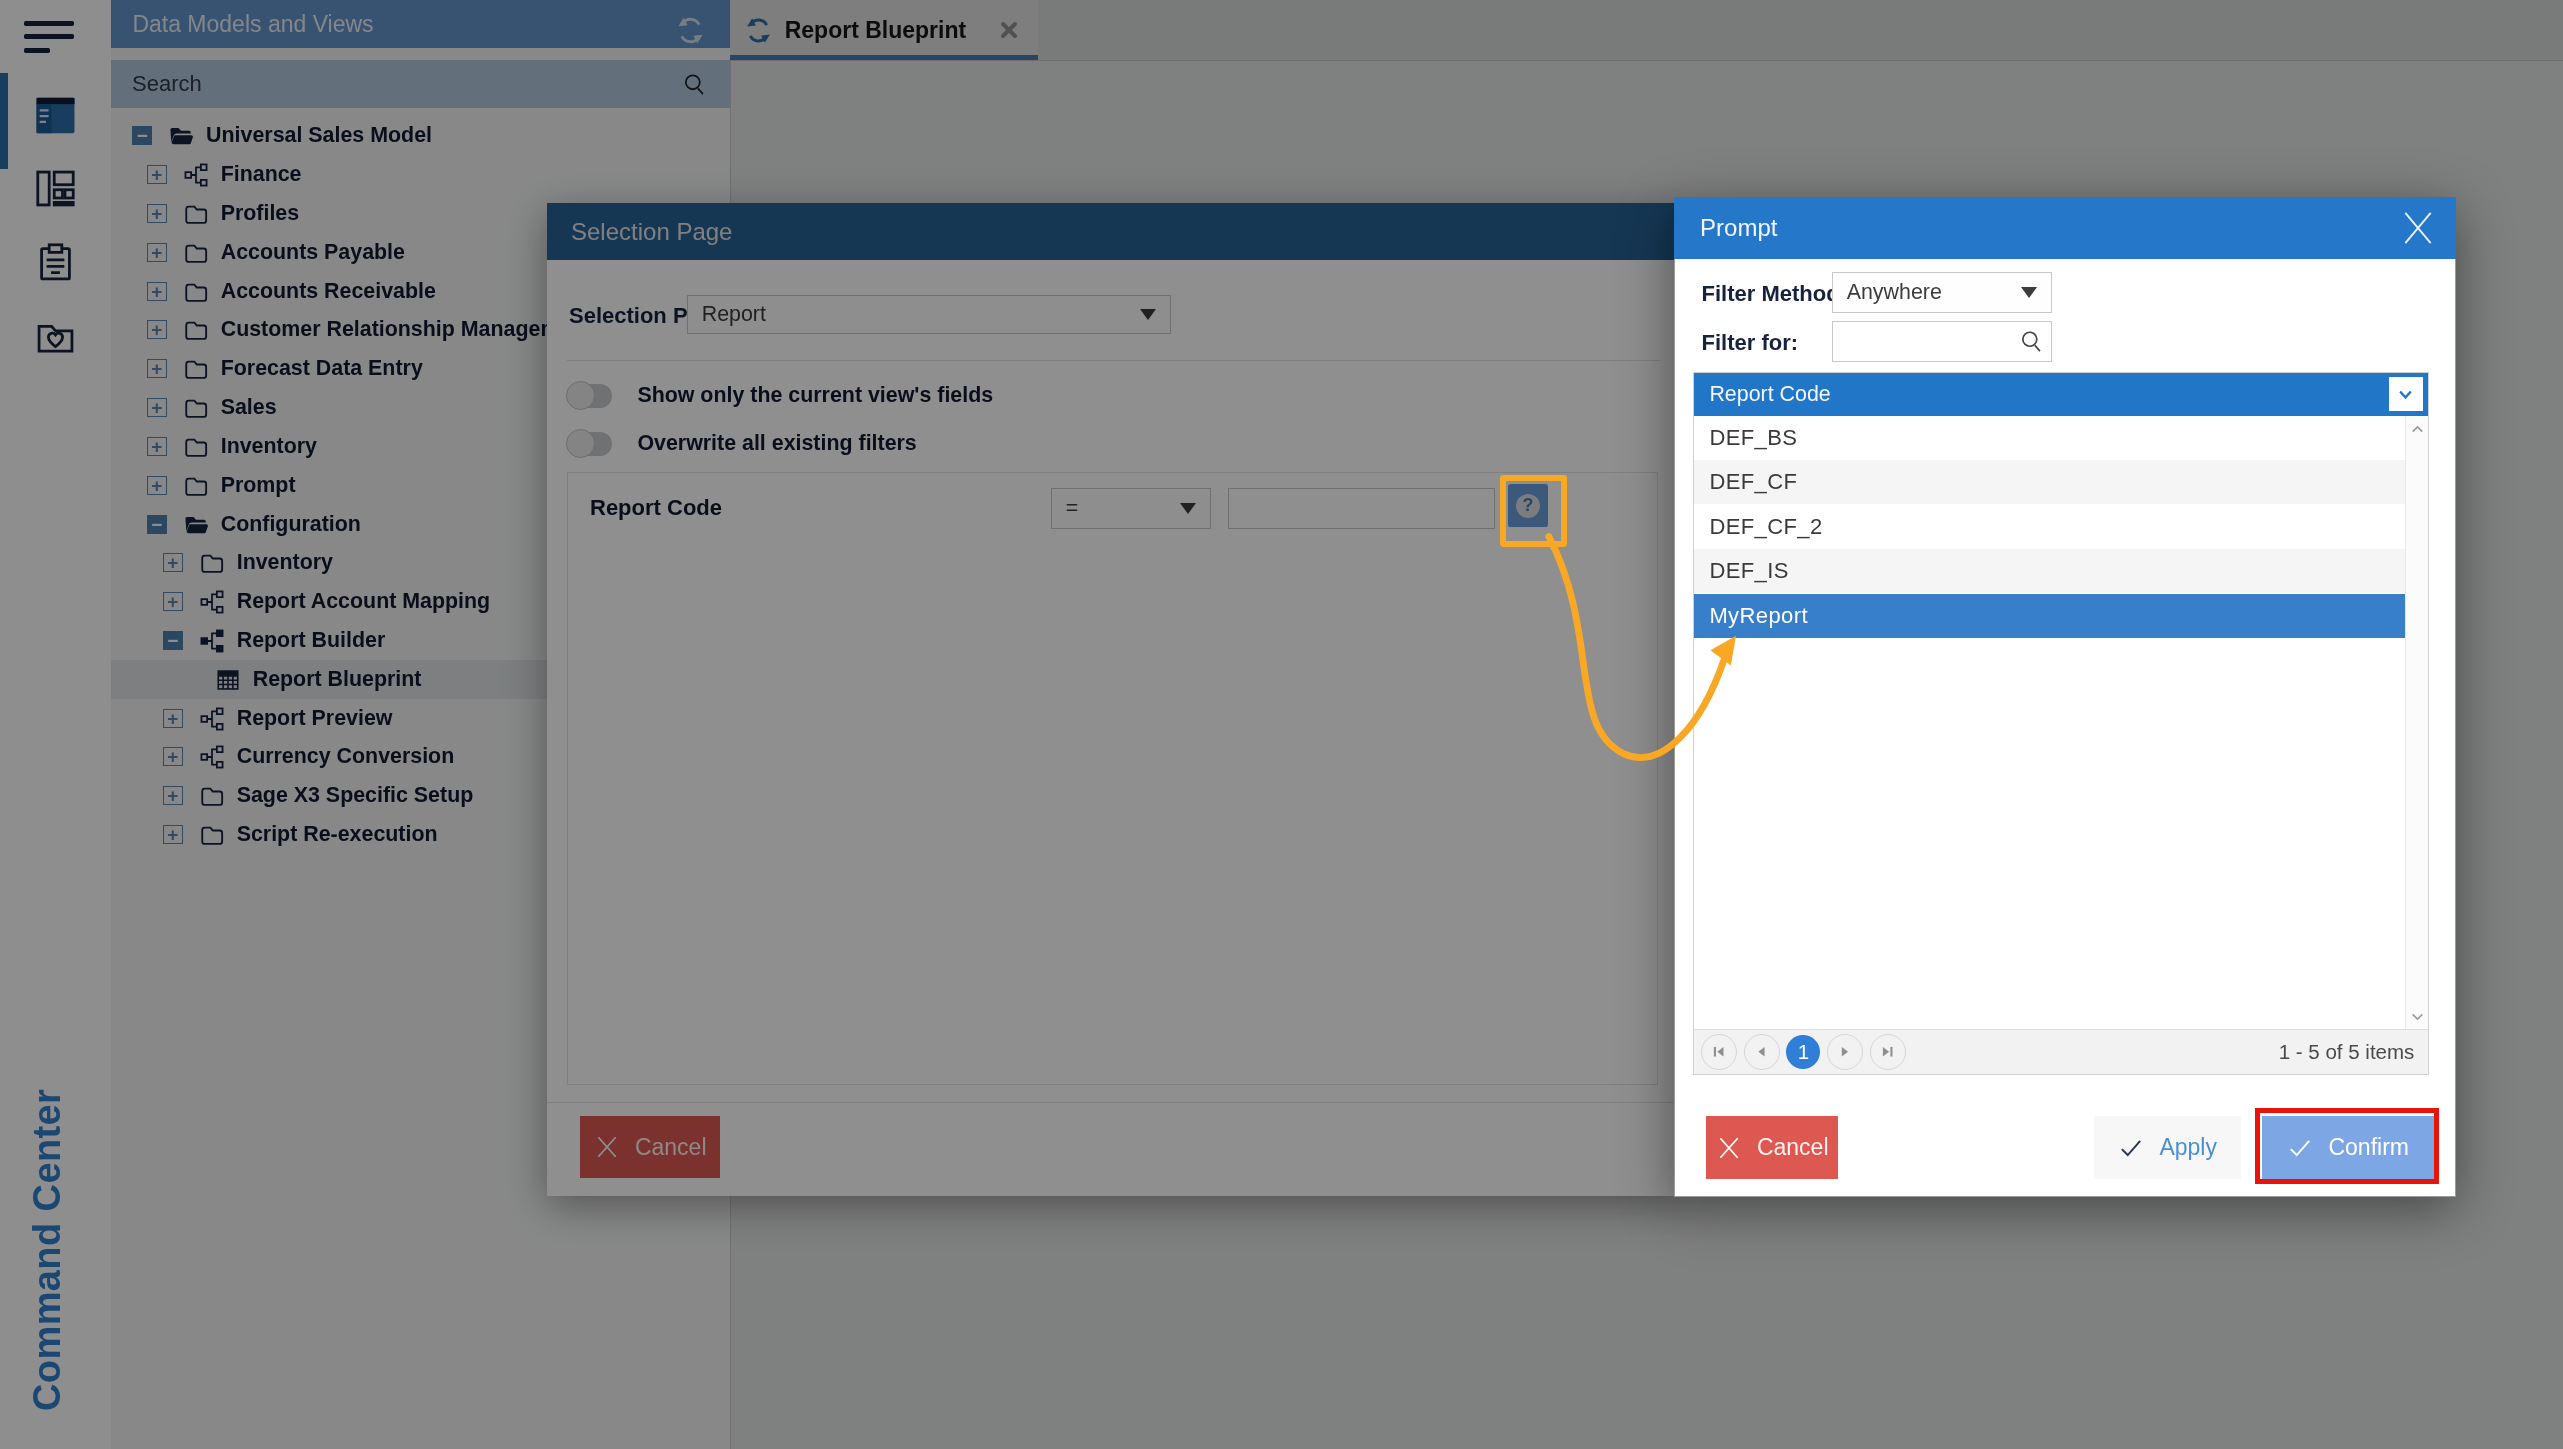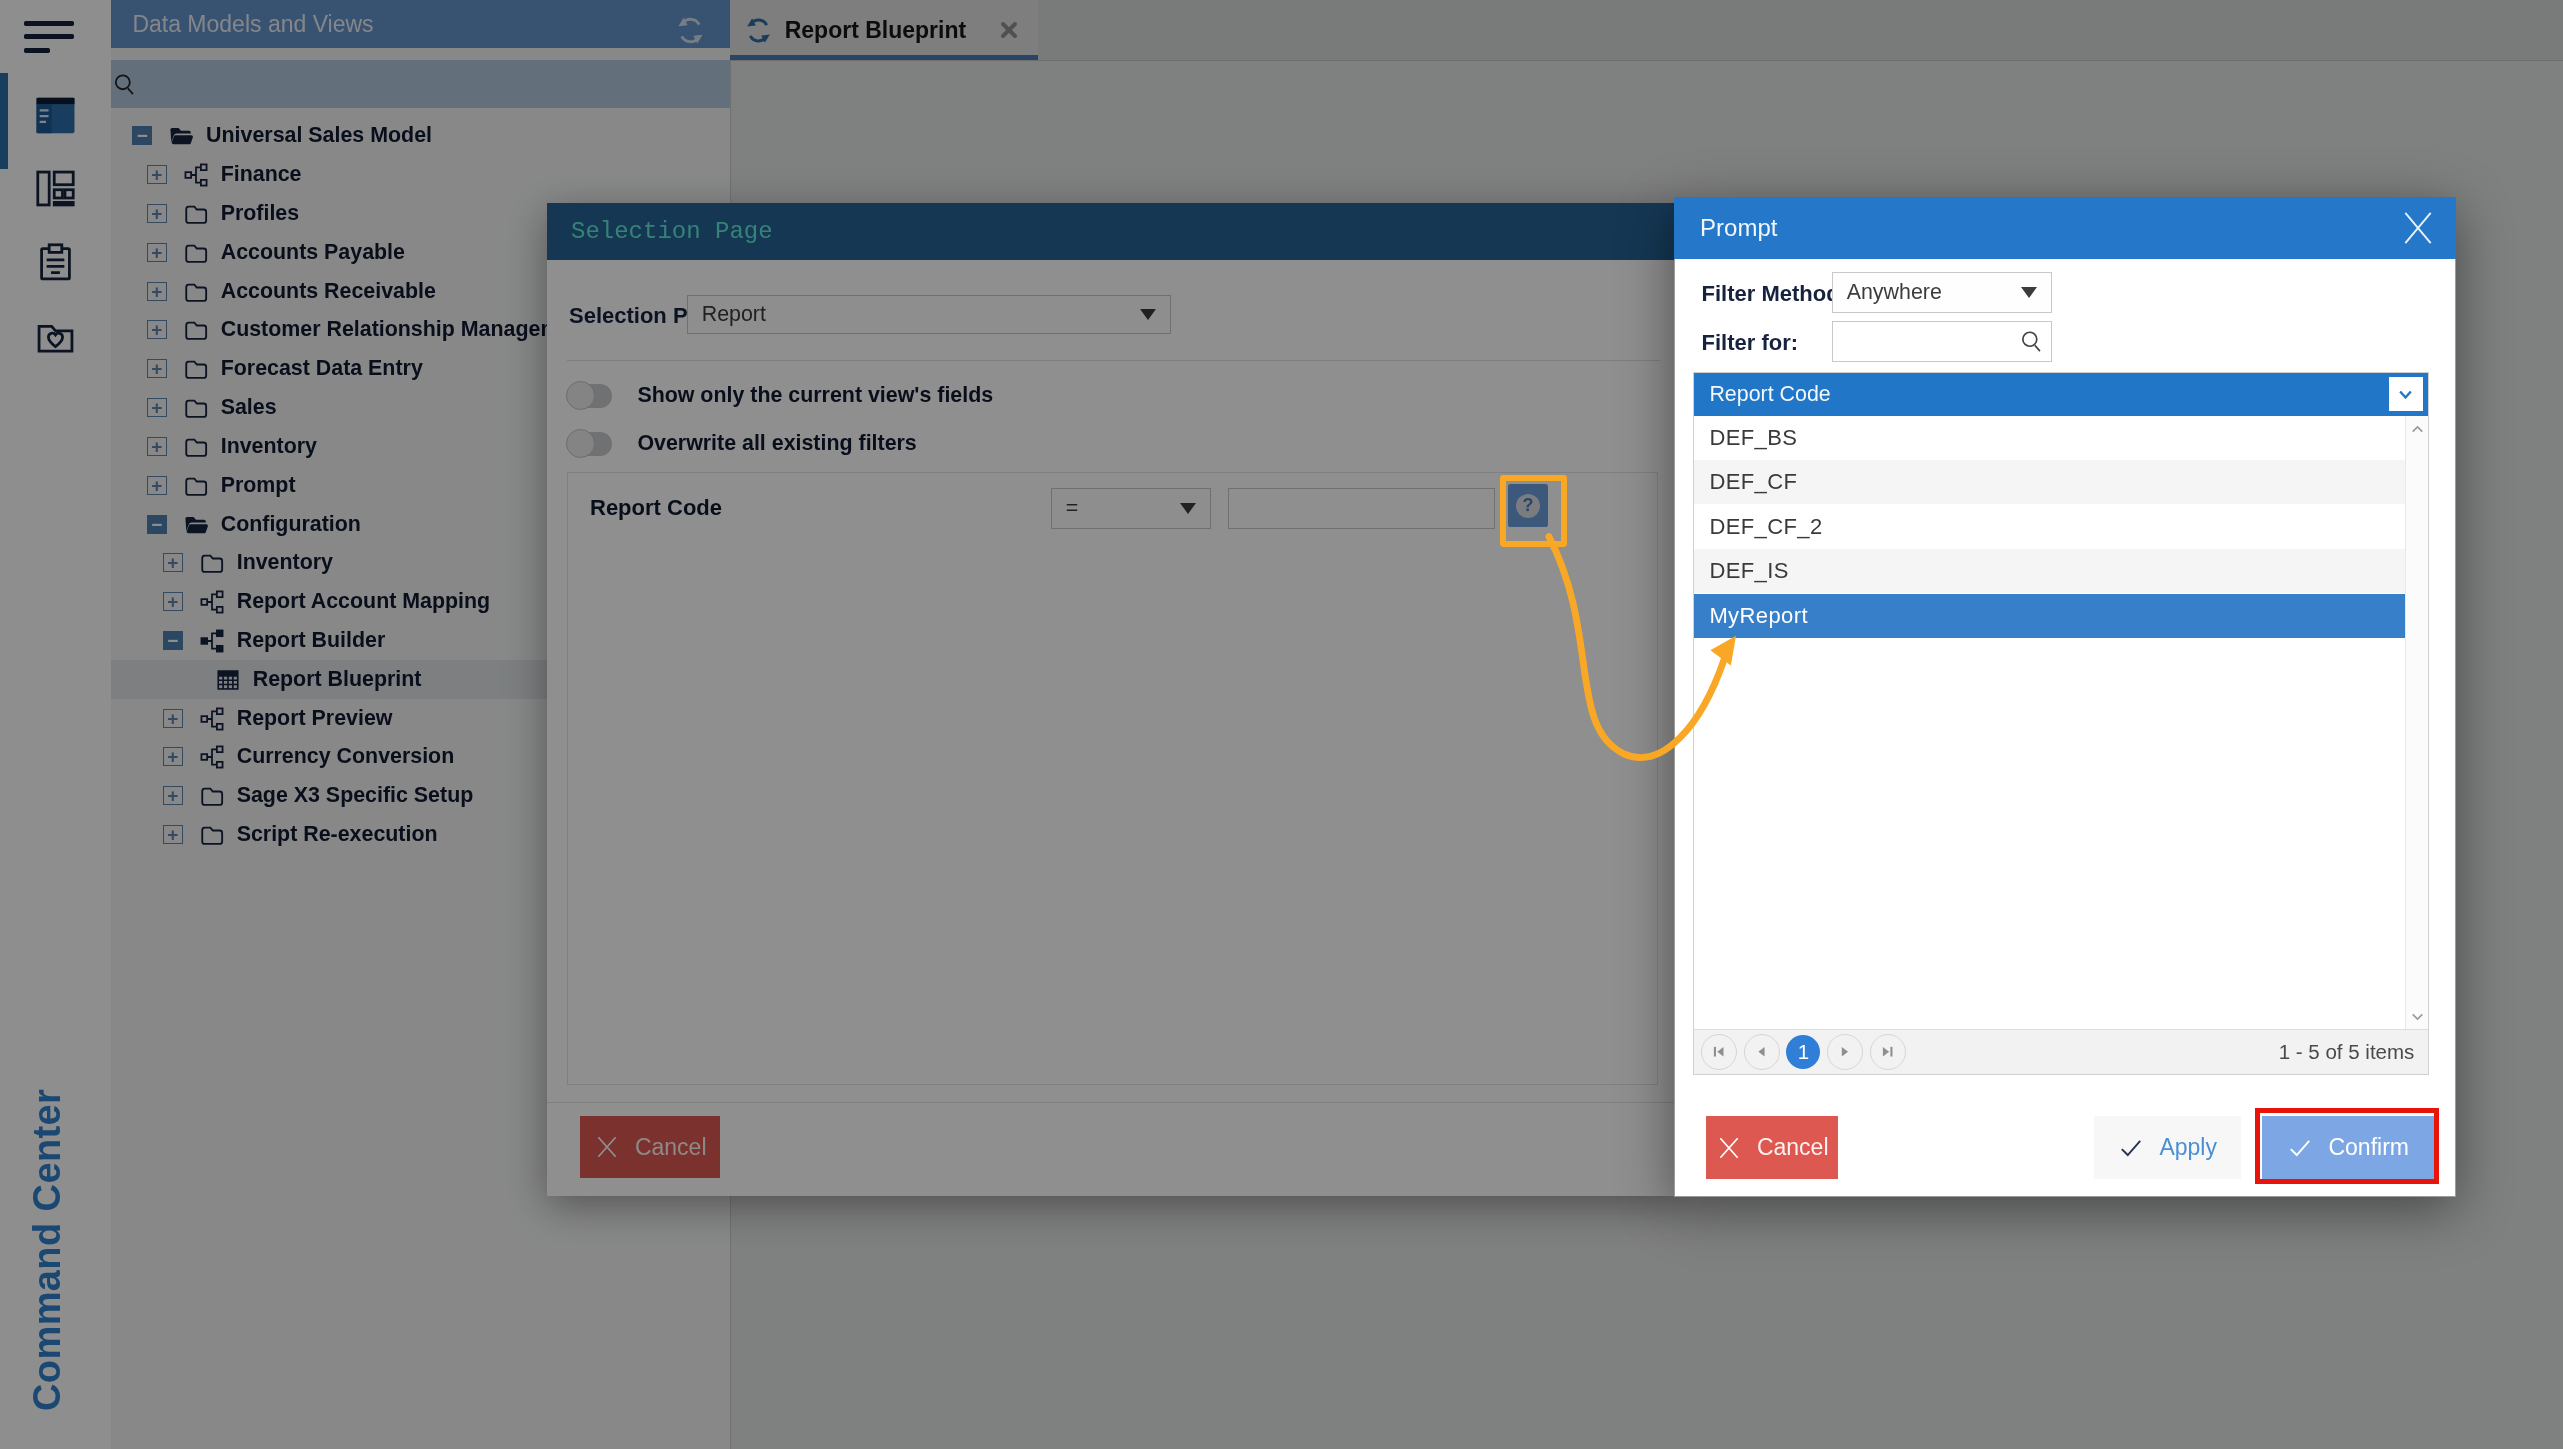--- a/index.html
+++ b/index.html
@@ -44,21 +44,21 @@
   .tab-underline{position:absolute;left:0;bottom:0;width:308px;height:5.1px;background:#4a7ab5;}
   .tab-refresh{width:29px;height:29px;color:#2e6da4;margin-left:13.7px;flex:none;}
   .tab-label{font-size:23px;font-weight:bold;color:#15161a;margin-left:12px;white-space:nowrap;}
   .tab-close{position:absolute;right:17px;top:18px;width:24px;height:24px;color:#8f8f8f;}
   .content{position:absolute;left:731px;top:61px;width:1832px;height:1389px;background:var(--content-bg,#e3e4e5);z-index:1;}
 
   
   .sel-dialog{position:absolute;left:547px;top:203px;width:1133px;height:993px;background:#fff;z-index:10;
     box-shadow:0 10.3px 39px rgba(0,0,0,.38);}
   .sel-header{position:absolute;left:0;top:0;width:100%;height:57px;background:var(--sel-header,#266397);display:flex;align-items:center;}
-  .sel-title{color:#5eead4;font-size:24px;margin-left:24px;font-family:Liberation Mono, monospace;}
+  .sel-title{color:#e5e5e5;font-size:24px;margin-left:24px;}
   .sel-row-label{position:absolute;left:22px;top:100px;font-size:22px;font-weight:bold;color:#14213d;}
   .select-box{position:absolute;background:#fefefe;border:0.9px solid #c8c8c8;box-sizing:border-box;display:flex;align-items:center;}
   .select-box .val{font-size:21.4px;color:#3c3c3c;margin-left:13.7px;flex:1;white-space:nowrap;}
   .caret{flex:none;width:0;height:0;border-left:8.5px solid transparent;border-right:8.5px solid transparent;border-top:11px solid #3c3c3c;margin-right:13.7px;}
   .sel-divider{position:absolute;left:19.7px;right:19.7px;top:157px;border-top:0.9px solid #e0e0e0;}
   .toggle-row{position:absolute;left:21.4px;display:flex;align-items:center;}
   .toggle{flex:none;width:44px;height:24px;border-radius:12px;background:#c6c9cd;position:relative;}
   .toggle .knob{position:absolute;left:-2.6px;top:-2.6px;width:29px;height:29px;border-radius:50%;background:#ececed;border:0.9px solid #c2c2c2;box-sizing:border-box;}
   .toggle-label{font-size:21.4px;font-weight:bold;color:#101a30;margin-left:25px;white-space:nowrap;}
   .filters-panel{position:absolute;left:19.7px;top:269px;width:1091px;height:613px;border:0.9px solid #e2e2e2;background:#fff;box-sizing:border-box;}
@@ -177,20 +177,21 @@
       <span class="side-refresh">
         <svg viewBox="0 0 32 32" fill="none" stroke="currentColor" stroke-width="3">
             <path d="M25 10 A 10 10 0 0 0 8 8.5"></path>
             <path d="M7 22 A 10 10 0 0 0 24 23.5"></path>
             <polygon points="9,2.5 3.5,11.5 13,10.5" fill="currentColor" stroke="none"></polygon>
             <polygon points="23,29.5 28.5,20.5 19,21.5" fill="currentColor" stroke="none"></polygon>
           </svg>
       </span>
     </div>
     <div class="search-bar">
+      <input class="search-input" type="text" placeholder="Search" style="">
       <span class="search-icon">
         <svg viewBox="0 0 24 24" fill="none" stroke="currentColor" stroke-width="1.6">
             <circle cx="10.5" cy="10" r="6.2"></circle>
             <path d="M15 15.5 L19.5 20.5"></path>
           </svg>
       </span>
     </div>
     <div>
         <div class="tree-row" style="top: 116px; padding-left: 21.4px;">
           <span class="exp minus">−</span>

